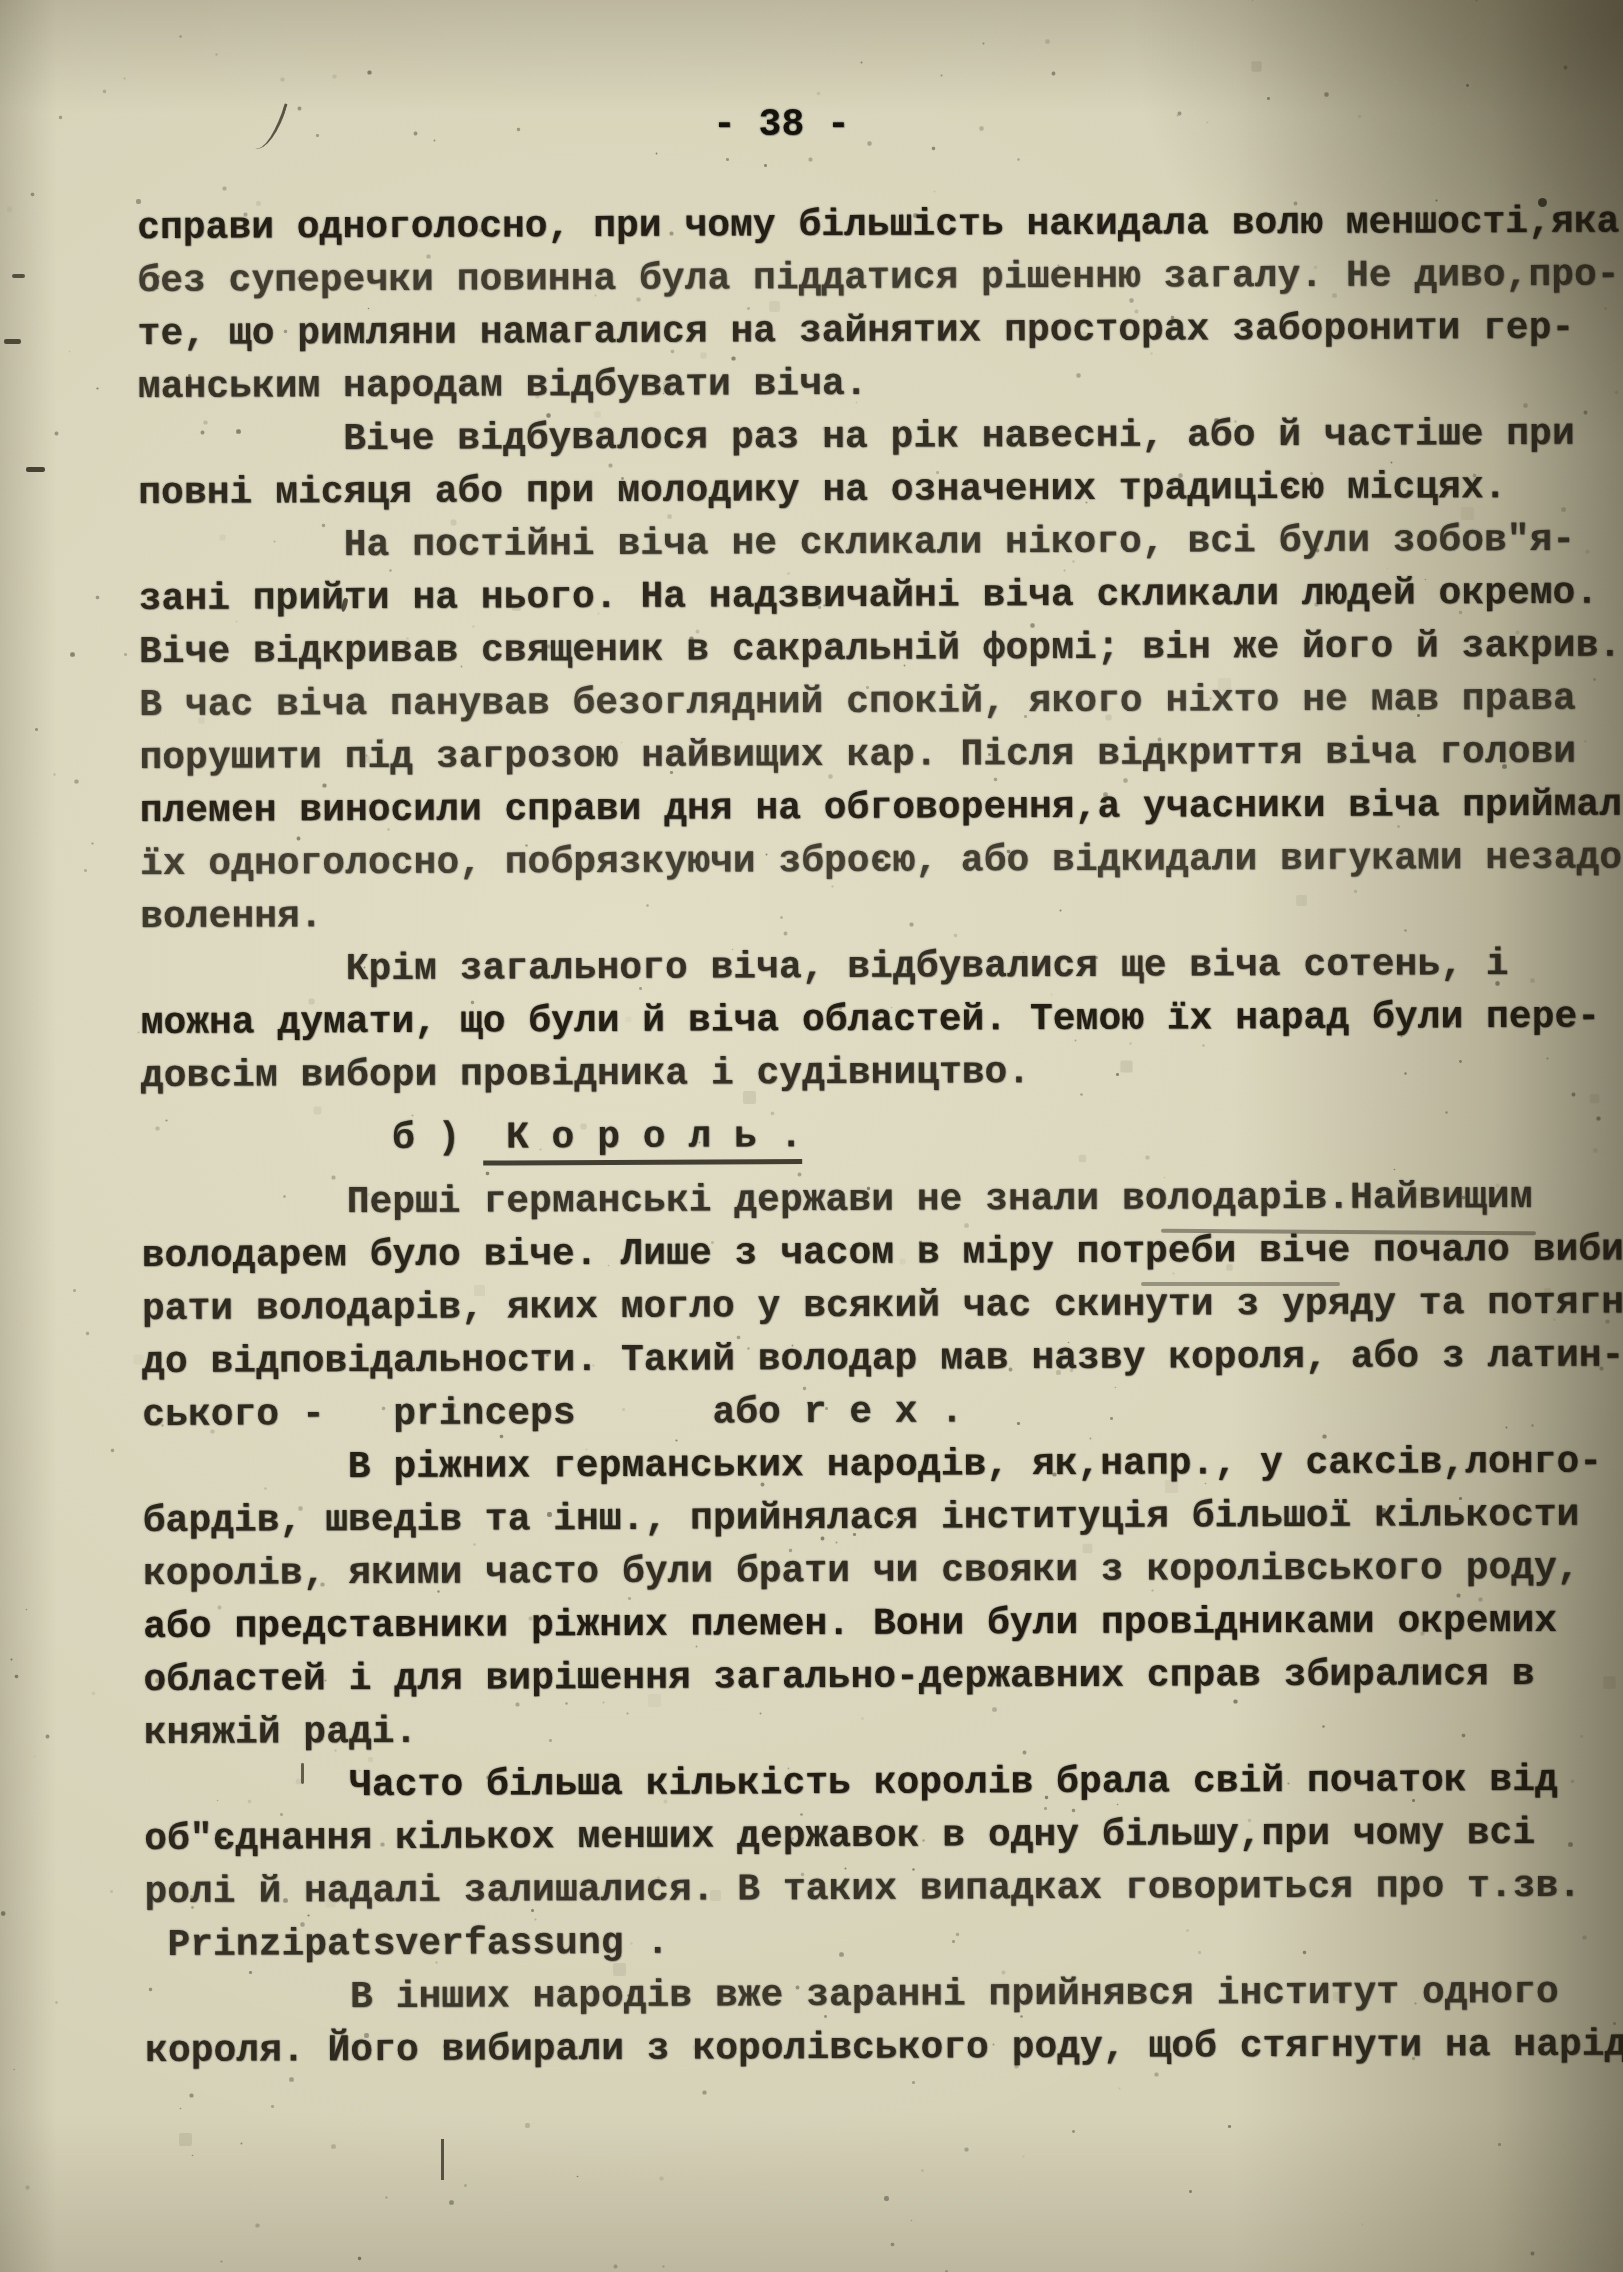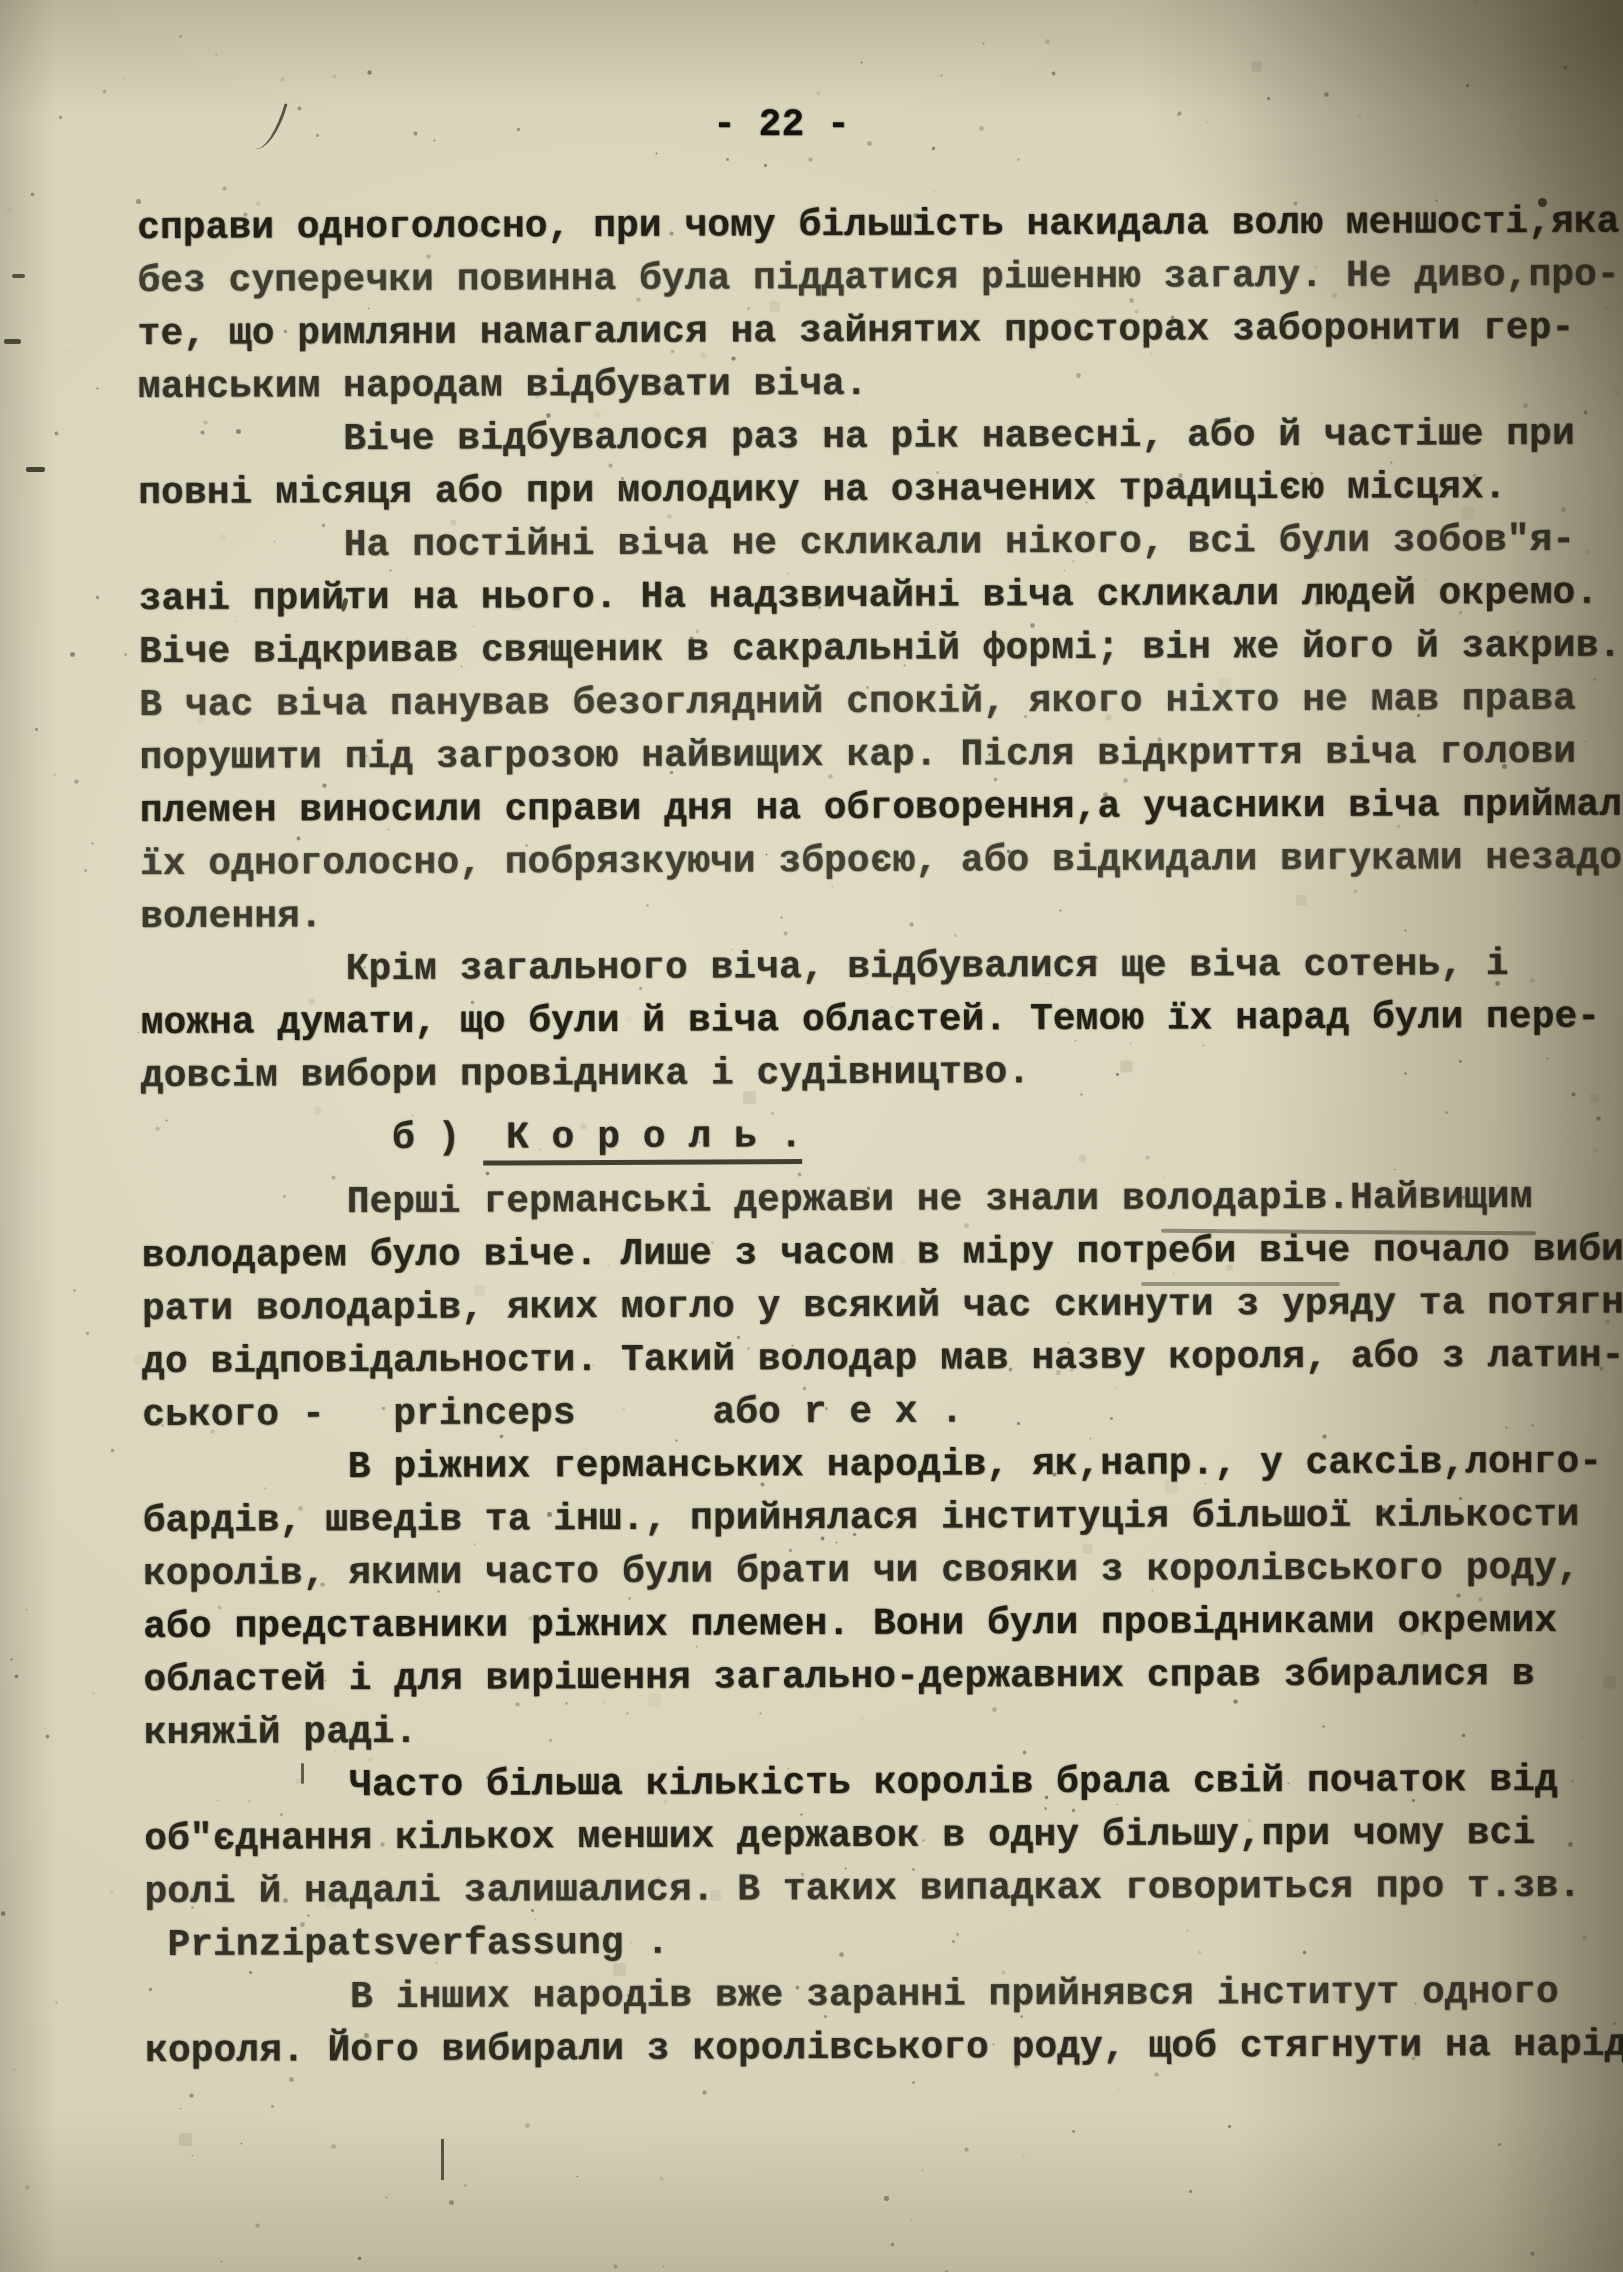--- a/index.html
+++ b/index.html
@@ -52,21 +52,21 @@
   .a-scratch{left:441px;top:2139px;width:2.7px;height:41px;opacity:.75;}
   .a-dot{left:1538px;top:198px;width:9px;height:9px;border-radius:50%;opacity:.9;}
   .a-smudge1{left:1161px;top:1230px;width:375px;height:4.1px;border-radius:2.1px;opacity:.45;transform:rotate(.4deg);}
   .a-smudge2{left:1141px;top:1282px;width:199px;height:4.1px;border-radius:2.1px;opacity:.4;}
   .speckles{position:absolute;left:0;top:0;width:1.4px;height:1.4px;border-radius:50%;}
 </style>
 </head>
 <body>
 
 <div class="page">
-  <div class="pageno">- 22 -</div>
+  <div class="pageno">- 38 -</div>
 
   <div class="text" id="text-block">
       <div class="line" style="opacity: 0.966;">справи одноголосно, при чому більшість накидала волю меншості,яка</div>
       <div class="line" style="opacity: 0.81;">без суперечки повинна була піддатися рішенню загалу. Не диво,про-</div>
       <div class="line" style="opacity: 0.9;">те, що римляни намагалися на зайнятих просторах заборонити гер-</div>
       <div class="line" style="opacity: 0.867;">манським народам відбувати віча.</div>
       <div class="line" style="opacity: 0.882;">         Віче відбувалося раз на рік навесні, або й частіше при</div>
       <div class="line" style="opacity: 0.913;">повні місяця або при молодику на означених традицією місцях.</div>
       <div class="line" style="opacity: 0.83;">         На постійні віча не скликали нікого, всі були зобов"я-</div>
       <div class="line" style="opacity: 0.921;">зані прийти на нього. На надзвичайні віча скликали людей окремо.</div>

